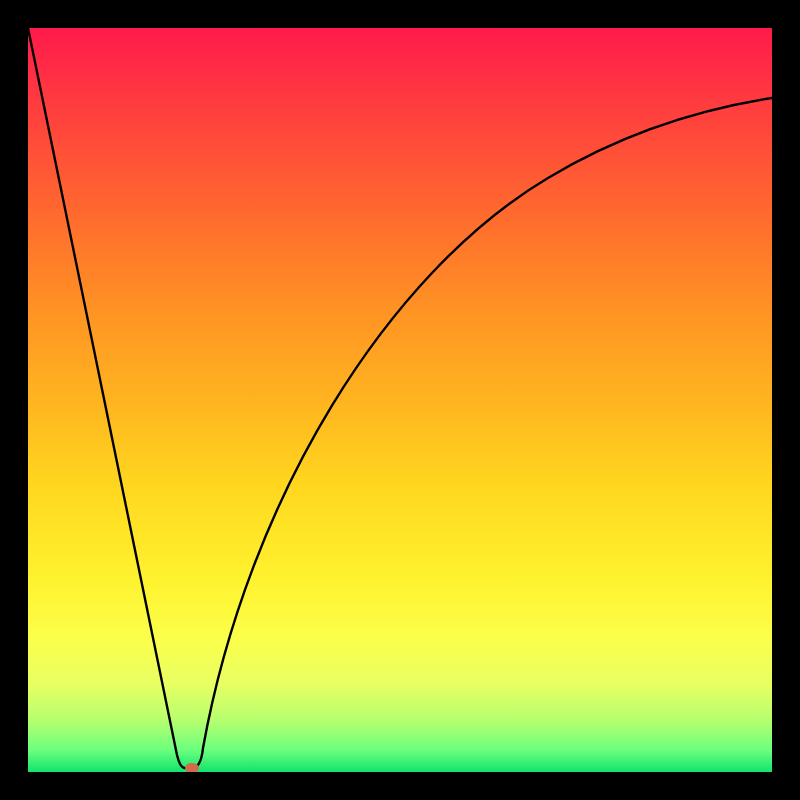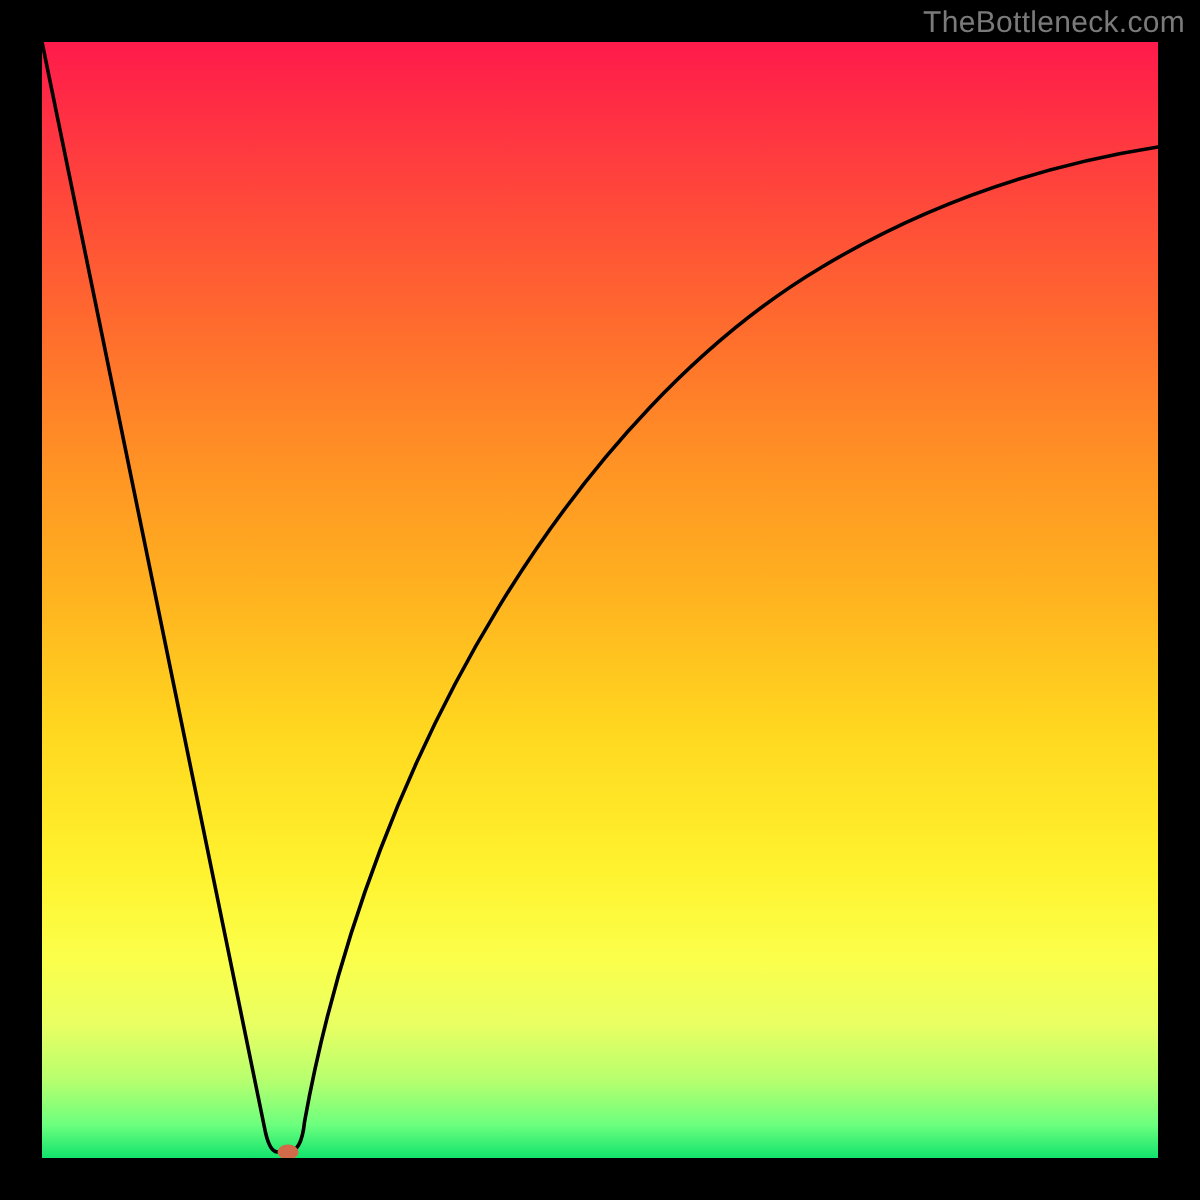--- a/index.html
+++ b/index.html
@@ -70,21 +70,20 @@
     font-weight: 500;
     letter-spacing: 0.2px;
     user-select: none;
   }
 </style>
 </head>
 <body>
 
 <div class="frame">
 
-  <div class="watermark">TheBottleneck.com</div>
 
   <div class="plot">
 
     <div class="gradient"></div>
 
     <div class="curve">
       <svg viewBox="0 0 744 744" preserveAspectRatio="none">
         <path fill="none" stroke="#000000" stroke-width="2.4" stroke-linecap="round" stroke-linejoin="round" d="M 0 0 L 149 727 Q 152 740 157 740 L 164 740 Q 173 740 175 720 C 220 470 360 245 520 150 C 600 102 680 80 744 70"></path>
       </svg>
     </div>

